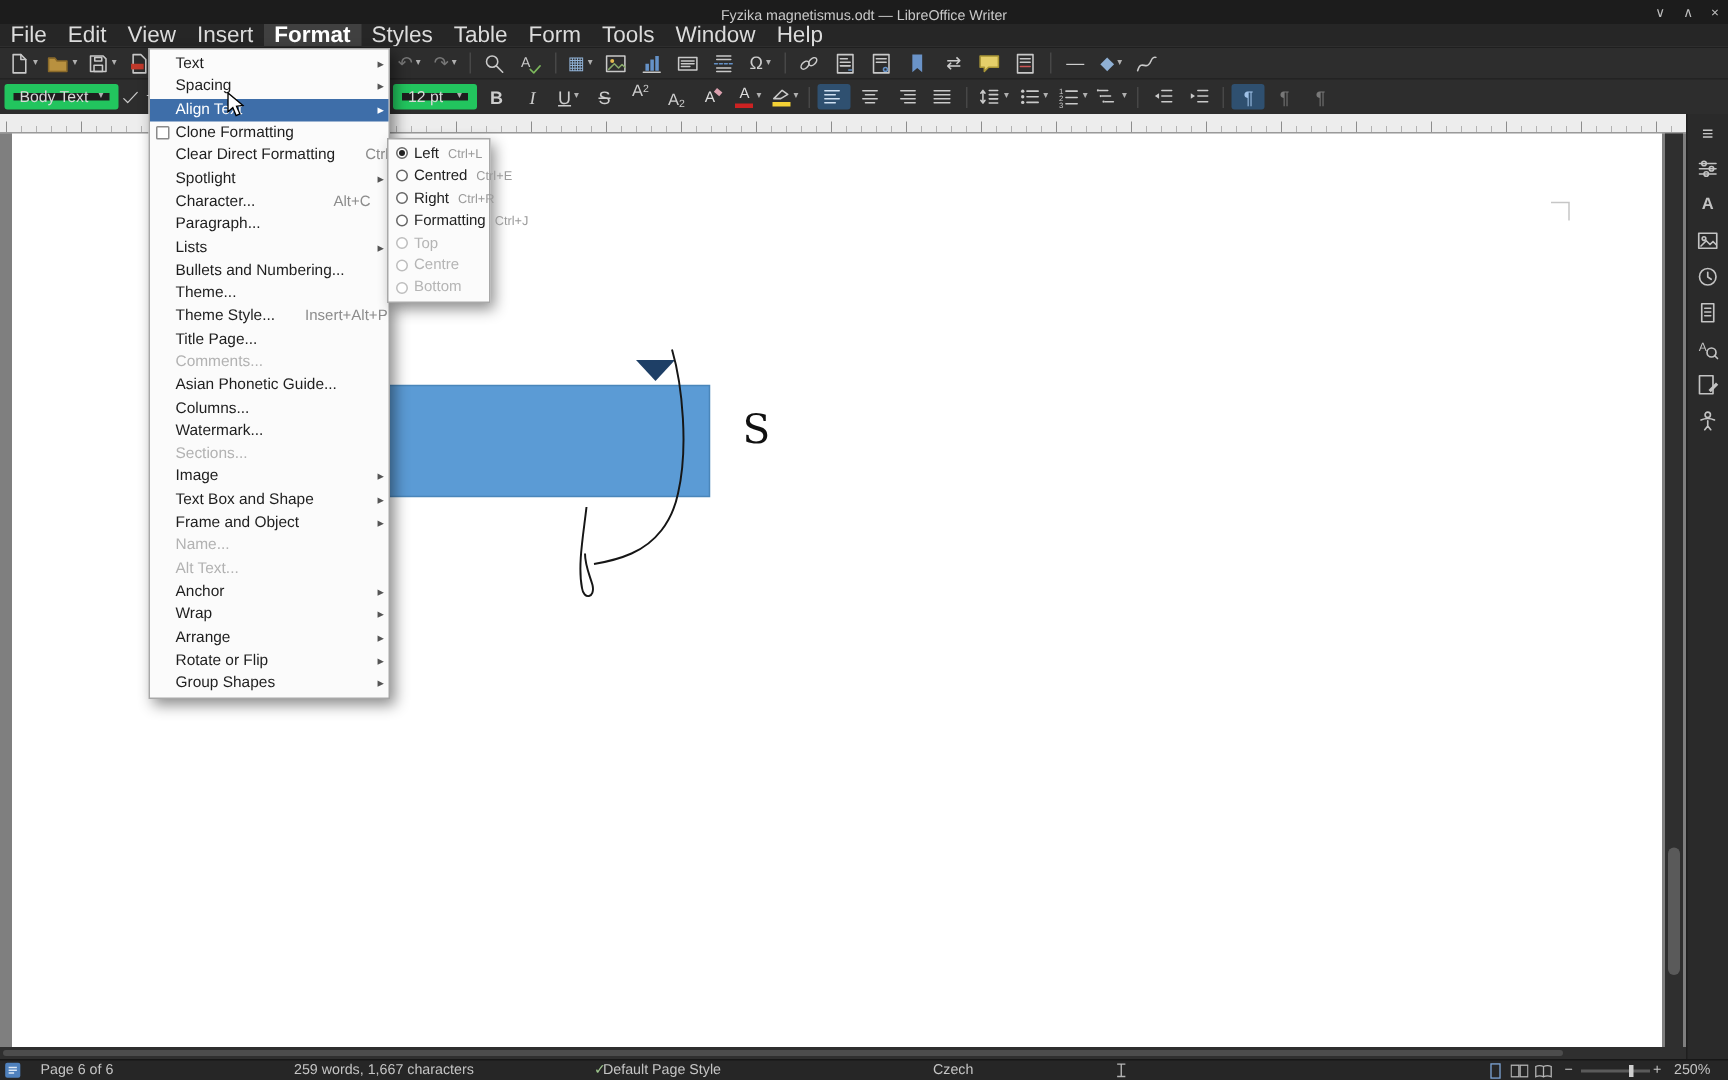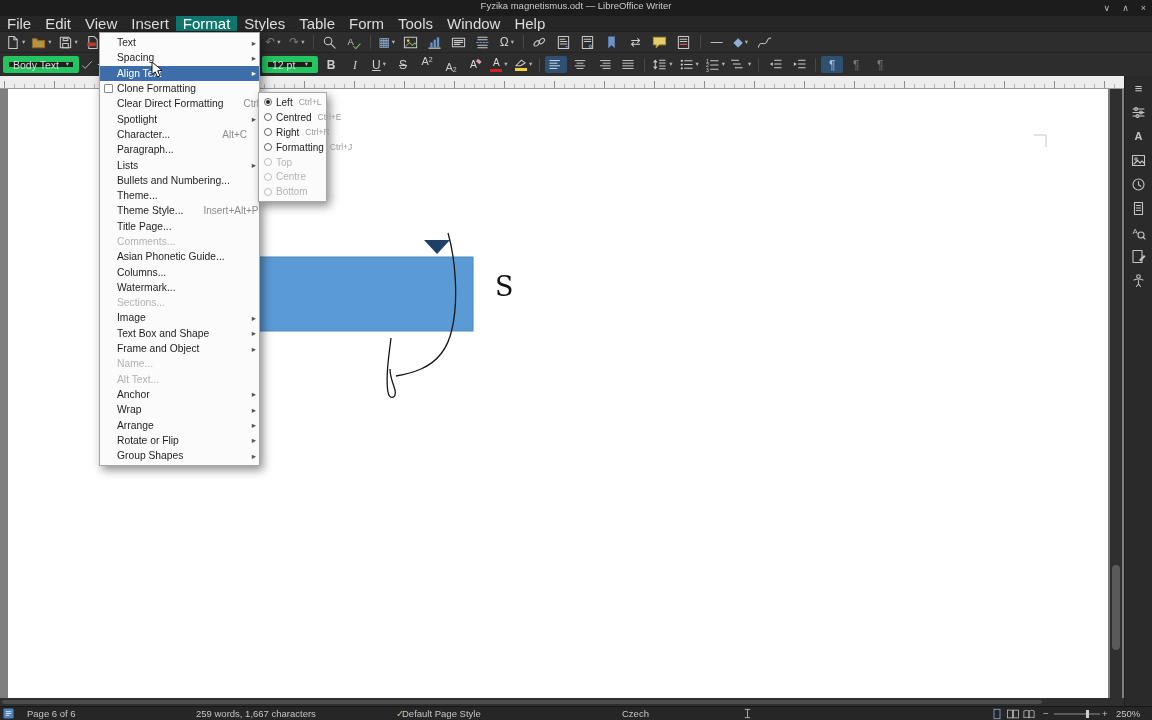--- a/index.html
+++ b/index.html
@@ -1,28 +1,28 @@
 <!DOCTYPE html>
 <html><head>
 <meta charset="utf-8">
 <style>
   html,body{margin:0;padding:0;background:#000;}
   #app{position:relative;width:1152px;height:720px;overflow:hidden;
        font-family:"Liberation Sans","DejaVu Sans",sans-serif;background:#7f7f7f;
        -webkit-font-smoothing:antialiased;}
   
   .titlebar{position:absolute;left:0;top:0;width:1152px;height:16px;background:#1c1c1c;
-            color:#c9c9c9;font-size:9.5px;display:flex;align-items:flex-start;justify-content:center;}
+            color:#c9c9c9;font-size:9.5px;display:flex;align-items:flex-end;justify-content:center;}
   .wc{position:absolute;right:6px;top:0;height:16px;display:flex;align-items:center;gap:12px;color:#bdbdbd;font-size:9px;}
   .wc span{cursor:default;}
   
   .menubar{position:absolute;left:0;top:16px;width:1152px;height:15px;background:#262626;
            display:flex;align-items:stretch;font-size:15px;color:#dcdcdc;}
   .mb-item{padding:0 7px;display:flex;align-items:center;white-space:nowrap;}
-  .mb-item.active{background:#0f766e;color:#fff;}
+  .mb-item.active{background:#404040;color:#fff;font-weight:bold;}
   
   .tb{position:absolute;left:0;width:1152px;background:#2d2d2d;display:flex;align-items:center;
       padding:0 3px;box-sizing:border-box;gap:2px;}
   #tb1{top:31px;height:21px;border-top:1px solid #1f1f1f;}
   #tb2{top:52px;height:24px;border-top:1px solid #232323;}
   .tbtn{height:17px;min-width:18px;padding:0 2px;display:flex;align-items:center;justify-content:center;
         border-radius:2px;color:#cdcdcd;font-size:12px;white-space:nowrap;}
   .tbtn.on{background:#2f5070;}
   .g{line-height:1;}
   .dim{color:#787878;}

